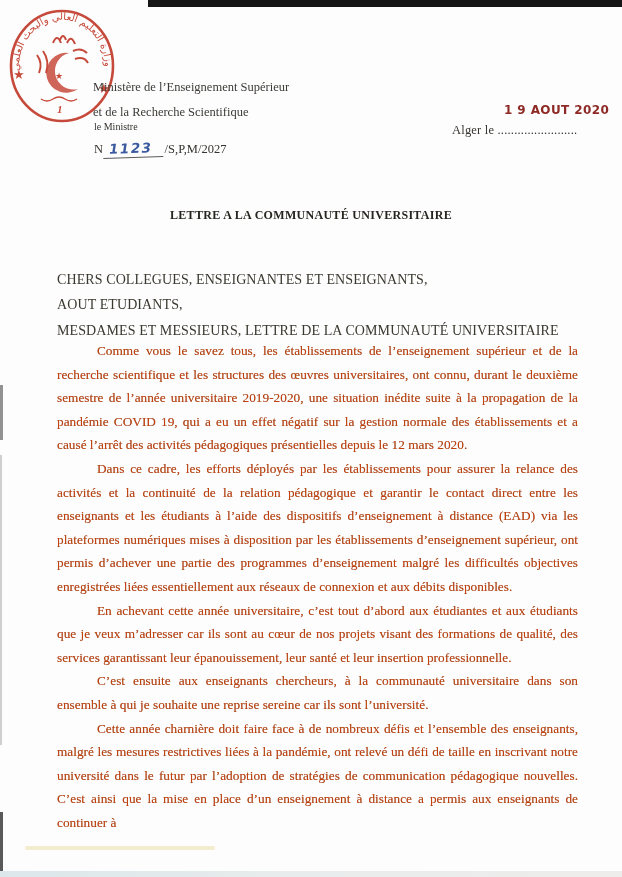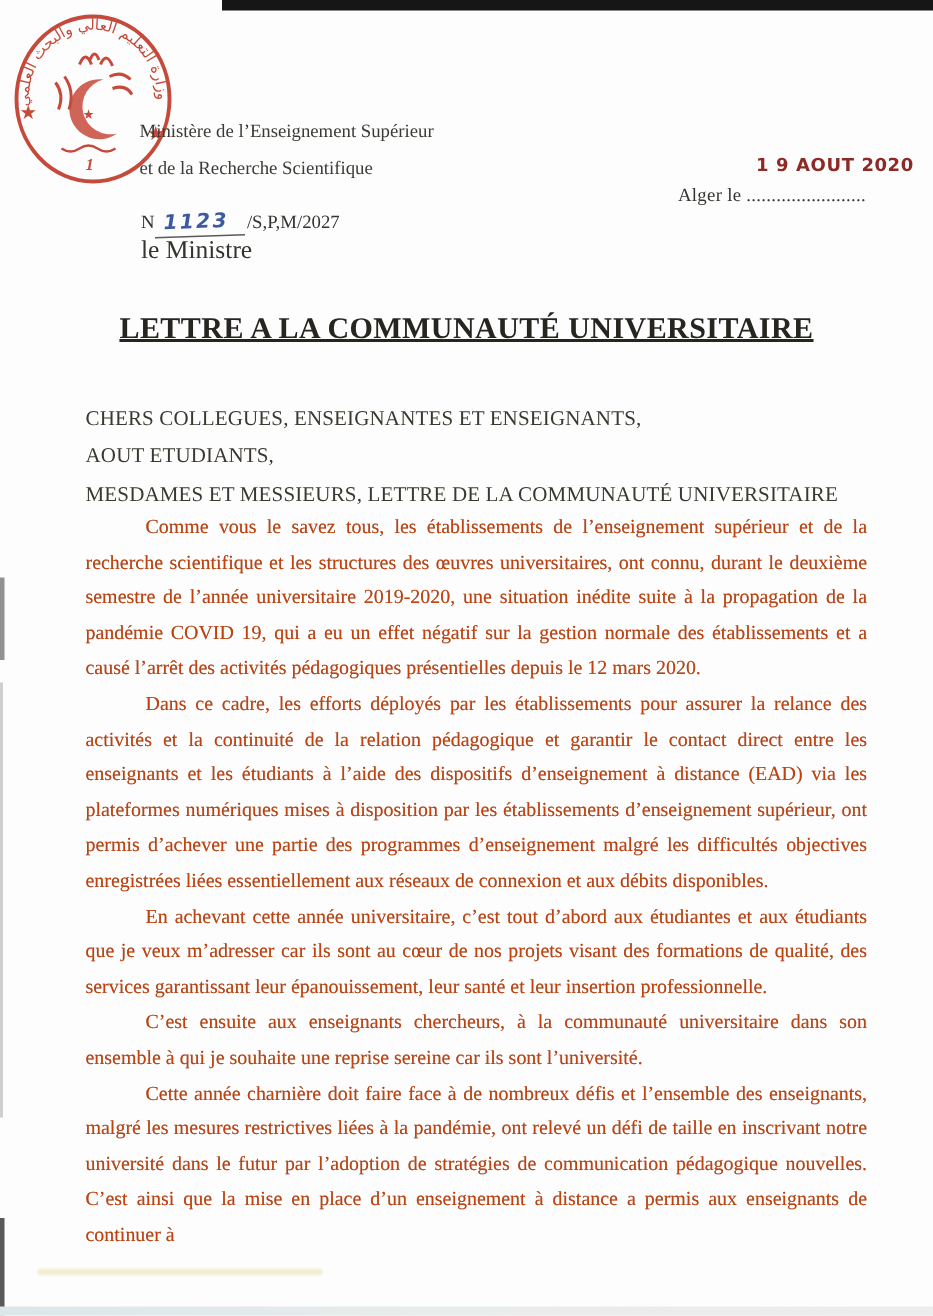--- a/index.html
+++ b/index.html
@@ -88,22 +88,21 @@
     font-weight: 700;
     font-size: 12px;
     letter-spacing: .4px;
     color: #8e2a25;
     white-space: nowrap;
     text-align: right;
   }
   .minister {
     position: absolute;
     left: 94px; top: 121px;
-    font-size: 17px;
-    margin-top: 36px;
+    font-size: 10px;
   }
   .refline {
     position: absolute;
     left: 94px; top: 140px;
     font-size: 12.5px;
     white-space: nowrap;
   }
   .refnum {
     display: inline-block;
     font-family: "DejaVu Sans", sans-serif;
@@ -124,25 +123,24 @@
     letter-spacing: .2px;
     white-space: nowrap;
   }
   
   .title {
     position: absolute;
     left: 0; top: 208px;
     width: 100%;
     margin: 0;
     text-align: center;
-    font-size: 20px;
+    font-size: 12px;
     font-weight: bold;
     letter-spacing: .3px;
     color: #27251f;
-    text-decoration: underline;
   }
   .salutations {
     position: absolute;
     left: 57px; top: 267px;
     font-size: 14px;
     line-height: 25.4px;
     letter-spacing: .1px;
     color: #3a382f;
     white-space: nowrap;
   }

